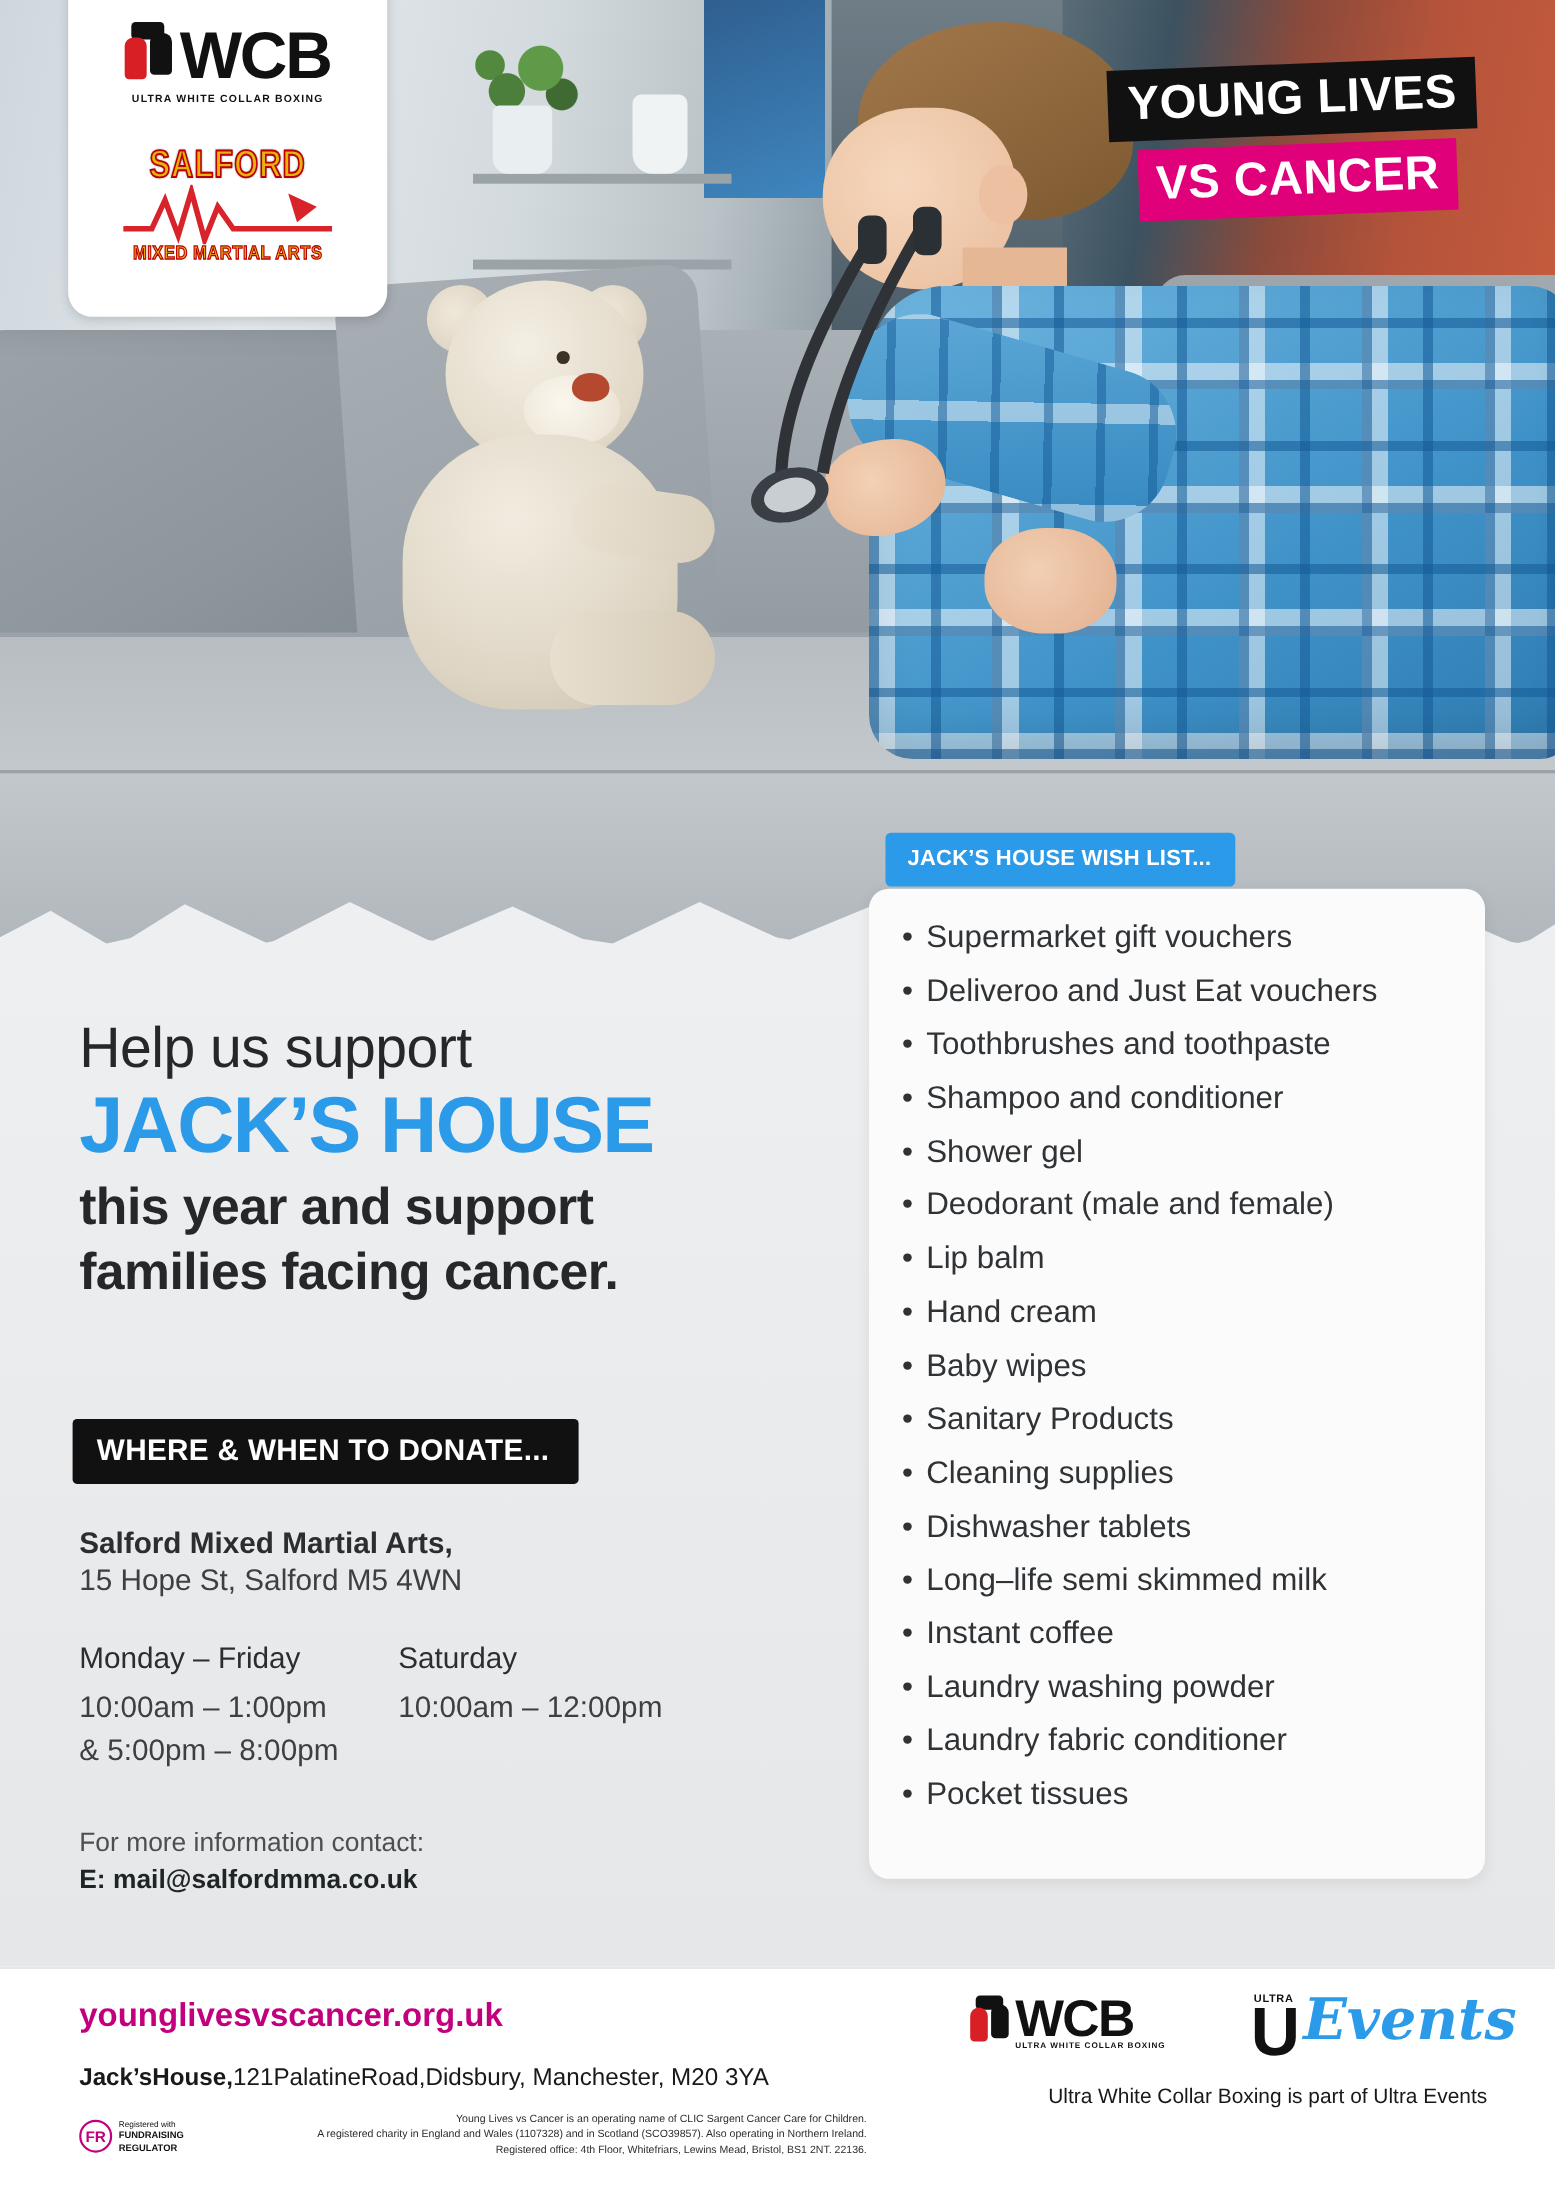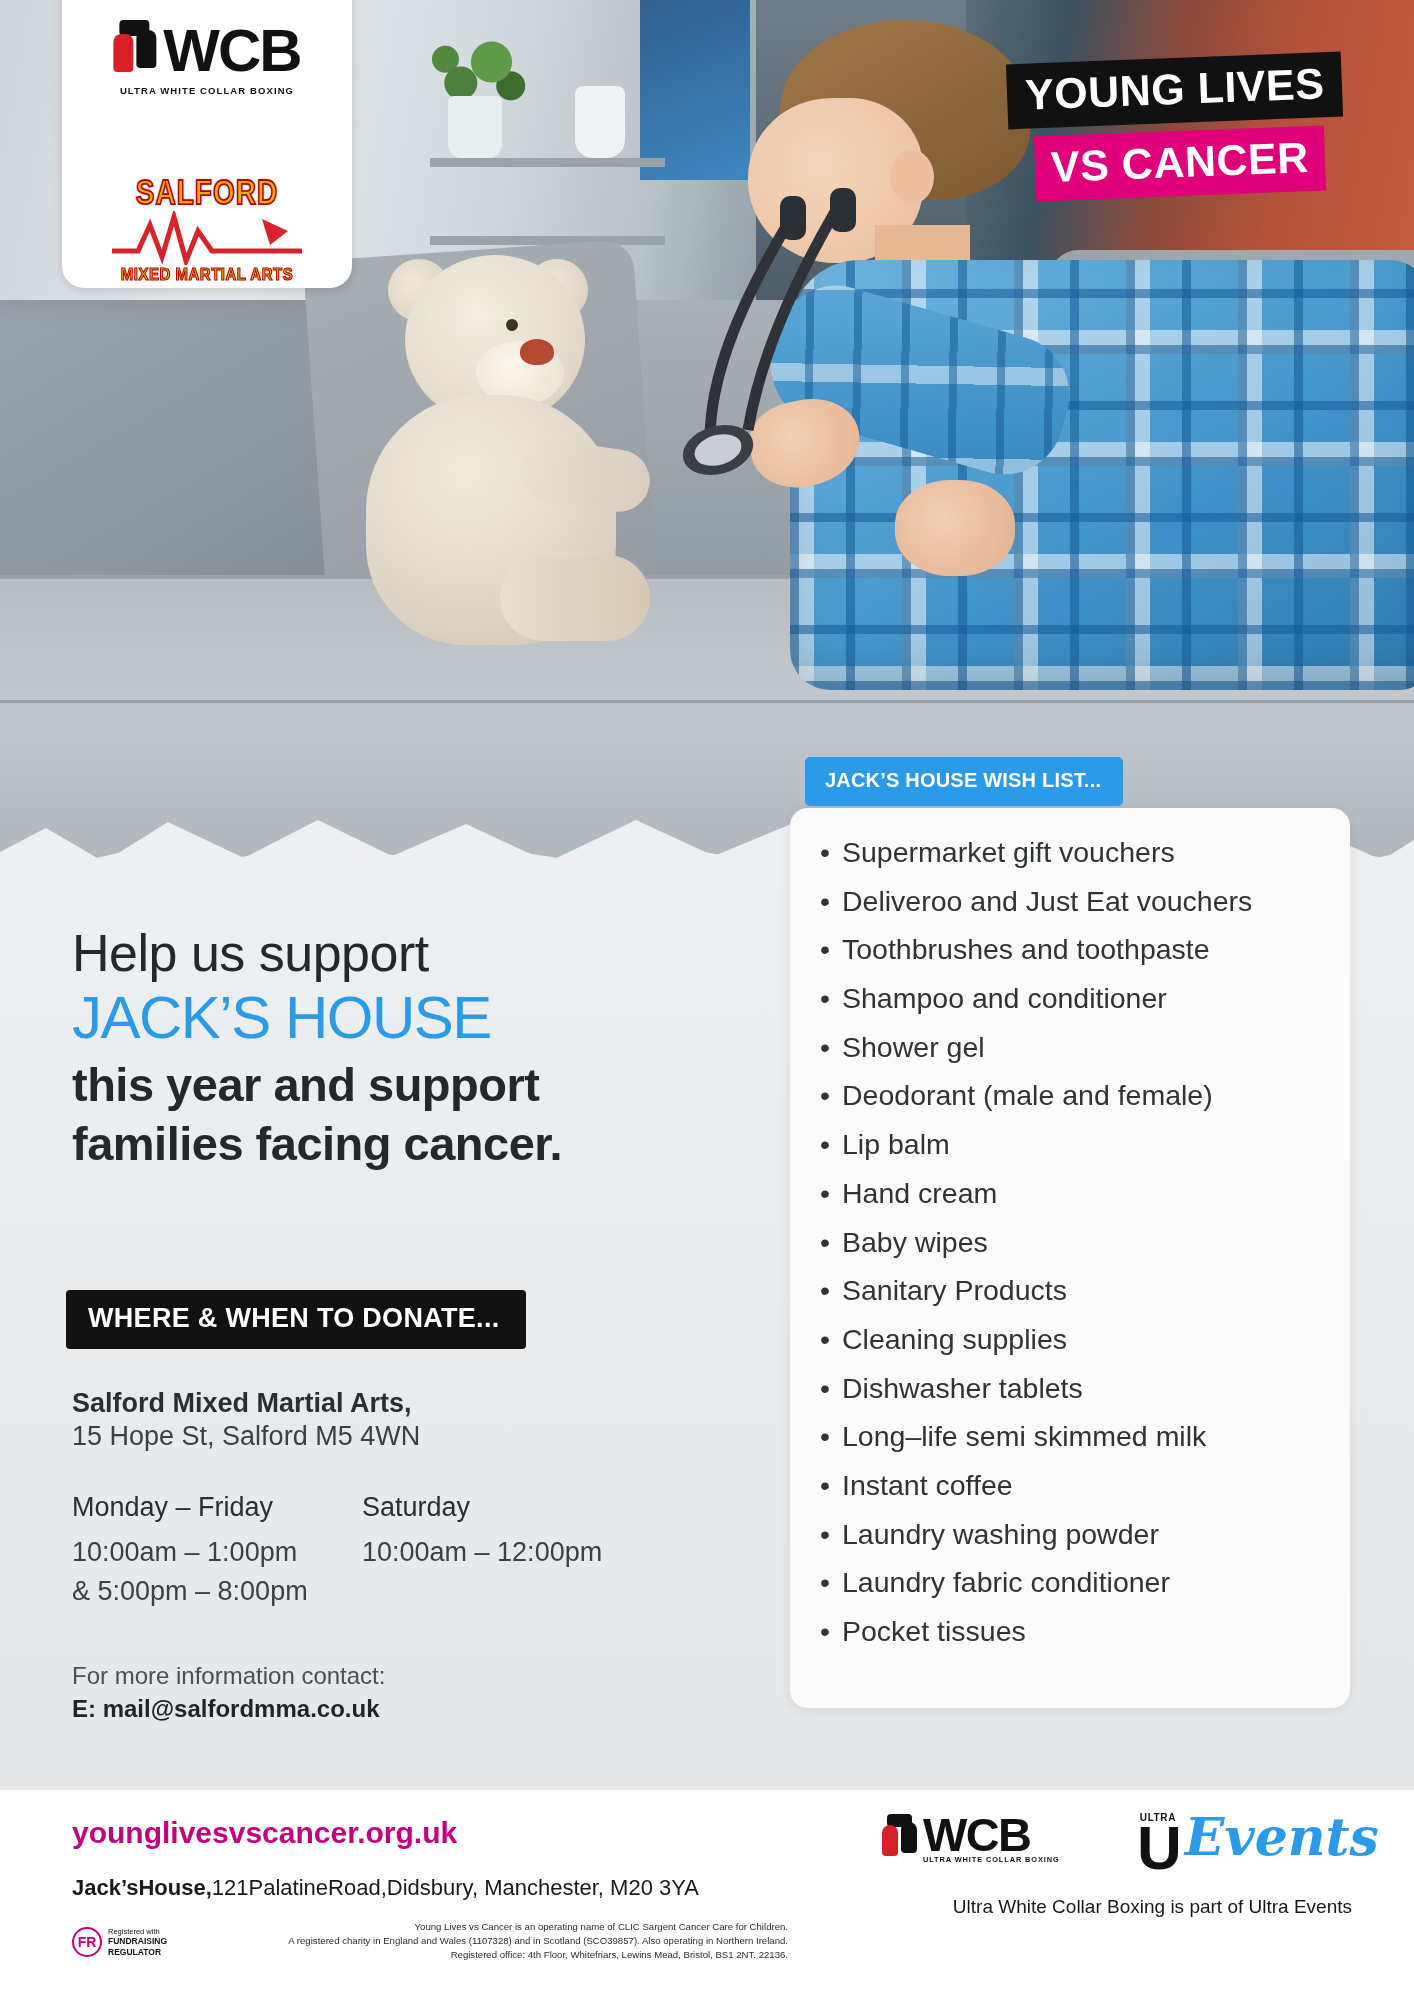--- a/index.html
+++ b/index.html
@@ -226,21 +226,21 @@
   .uwcb-text {
     font-weight: 700; font-size: 60px; letter-spacing: -2px; color: #111;
     line-height: 0.9; font-family: "Liberation Sans", sans-serif;
   }
   .uwcb-sub {
     font-size: 9.5px; letter-spacing: 1.1px; color: #111; font-weight: 700;
     margin-top: 3px; text-align: center;
   }
   .salford-logo {
     position: absolute; left: 50%; top: 150px; transform: translateX(-50%);
-    width: 200px; height: 125px; text-align: center; margin-top: 43px;
+    width: 200px; height: 125px; text-align: center;
   }
   .salford-word {
     font-weight: 700; font-size: 28px; color: #e8b10e; letter-spacing: 1px;
     -webkit-text-stroke: 1.4px #b00; text-shadow: 0 0 2px #000;
     transform: scaleY(1.25); margin-top: 4px;
   }
   .salford-ecg {
     position: relative; width: 190px; height: 54px; margin: 2px auto 0;
   }
   .salford-mma {
@@ -268,21 +268,21 @@
   }
   .lower::before {
     content: ""; position: absolute; left: 0; top: -30px; width: 1414px; height: 46px;
     background: #eeeff0;
     clip-path: polygon(0 36%,40px 16%,95px 44%,160px 12%,240px 42%,320px 10%,400px 40%,470px 14%,560px 44%,650px 10%,730px 40%,810px 12%,890px 42%,975px 14%,1060px 44%,1140px 12%,1220px 40%,1300px 14%,1380px 42%,1414px 24%,1414px 100%,0 100%);
   }
 
   .headline-block { position: absolute; left: 72px; top: 55px; width: 760px; }
   .h-sm { font-size: 52px; font-weight: 400; color: #25282a; letter-spacing: -0.5px; }
   .h-big {
-    font-size: 60px; font-weight: 400; color: #2b9ae8; letter-spacing: -1.5px;
+    font-size: 72px; font-weight: 700; color: #2b9ae8; letter-spacing: -1.5px;
     line-height: 1.02; margin-top: 4px;
   }
   .h-sm2 {
     font-size: 47px; font-weight: 700; color: #25282a; letter-spacing: -0.5px;
     line-height: 1.25; margin-top: 8px;
   }
 
   .where-badge {
     position: absolute; left: 66px; top: 422px;
     background: #111; color: #fff; font-weight: 700; font-size: 27px;

